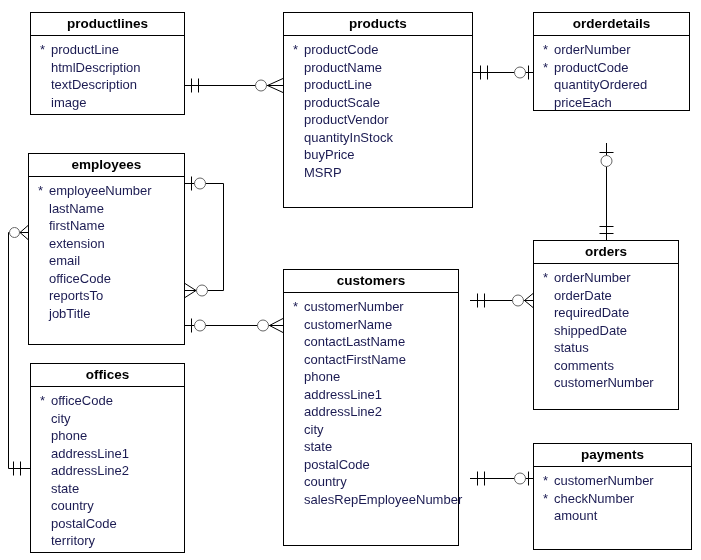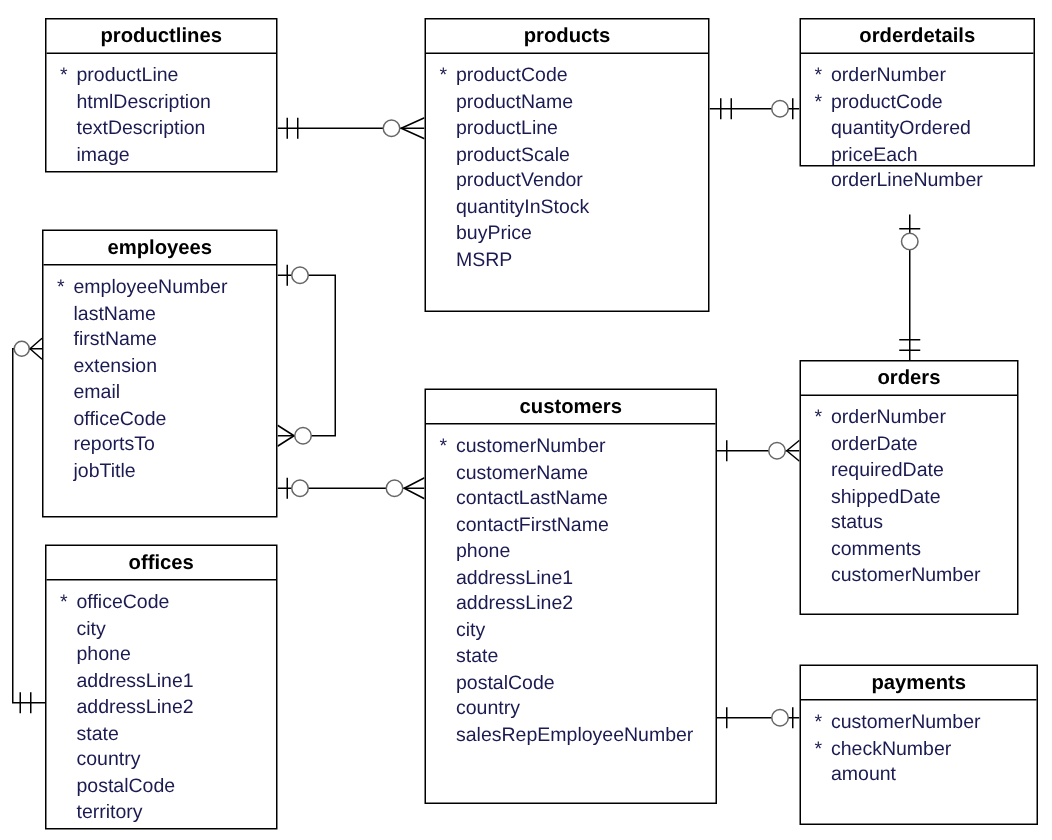--- a/index.html
+++ b/index.html
@@ -123,39 +123,38 @@
       </div>
   </div>
 
   <div class="etable" style="left:533px;top:12px;width:157px;height:99px">
     <div class="etitle">orderdetails</div>
     <div class="fields">
         <div class="frow"><span class="star">*</span><span class="fname">orderNumber</span></div>
         <div class="frow"><span class="star">*</span><span class="fname">productCode</span></div>
         <div class="frow"><span class="star"></span><span class="fname">quantityOrdered</span></div>
         <div class="frow"><span class="star"></span><span class="fname">priceEach</span></div>
-        <div class="frow"><span class="star"></span><span class="fname">orderLineNumber</span></div>
       </div>
   </div>
 
   <div class="etable" style="left:28px;top:153px;width:157px;height:192px">
     <div class="etitle">employees</div>
     <div class="fields">
         <div class="frow"><span class="star">*</span><span class="fname">employeeNumber</span></div>
         <div class="frow"><span class="star"></span><span class="fname">lastName</span></div>
         <div class="frow"><span class="star"></span><span class="fname">firstName</span></div>
         <div class="frow"><span class="star"></span><span class="fname">extension</span></div>
         <div class="frow"><span class="star"></span><span class="fname">email</span></div>
         <div class="frow"><span class="star"></span><span class="fname">officeCode</span></div>
         <div class="frow"><span class="star"></span><span class="fname">reportsTo</span></div>
         <div class="frow"><span class="star"></span><span class="fname">jobTitle</span></div>
       </div>
   </div>
 
-  <div class="etable" style="left:283px;top:259px;width:195px;height:277px">
+  <div class="etable" style="left:283px;top:269px;width:176px;height:277px">
     <div class="etitle">customers</div>
     <div class="fields">
         <div class="frow"><span class="star">*</span><span class="fname">customerNumber</span></div>
         <div class="frow"><span class="star"></span><span class="fname">customerName</span></div>
         <div class="frow"><span class="star"></span><span class="fname">contactLastName</span></div>
         <div class="frow"><span class="star"></span><span class="fname">contactFirstName</span></div>
         <div class="frow"><span class="star"></span><span class="fname">phone</span></div>
         <div class="frow"><span class="star"></span><span class="fname">addressLine1</span></div>
         <div class="frow"><span class="star"></span><span class="fname">addressLine2</span></div>
         <div class="frow"><span class="star"></span><span class="fname">city</span></div>

